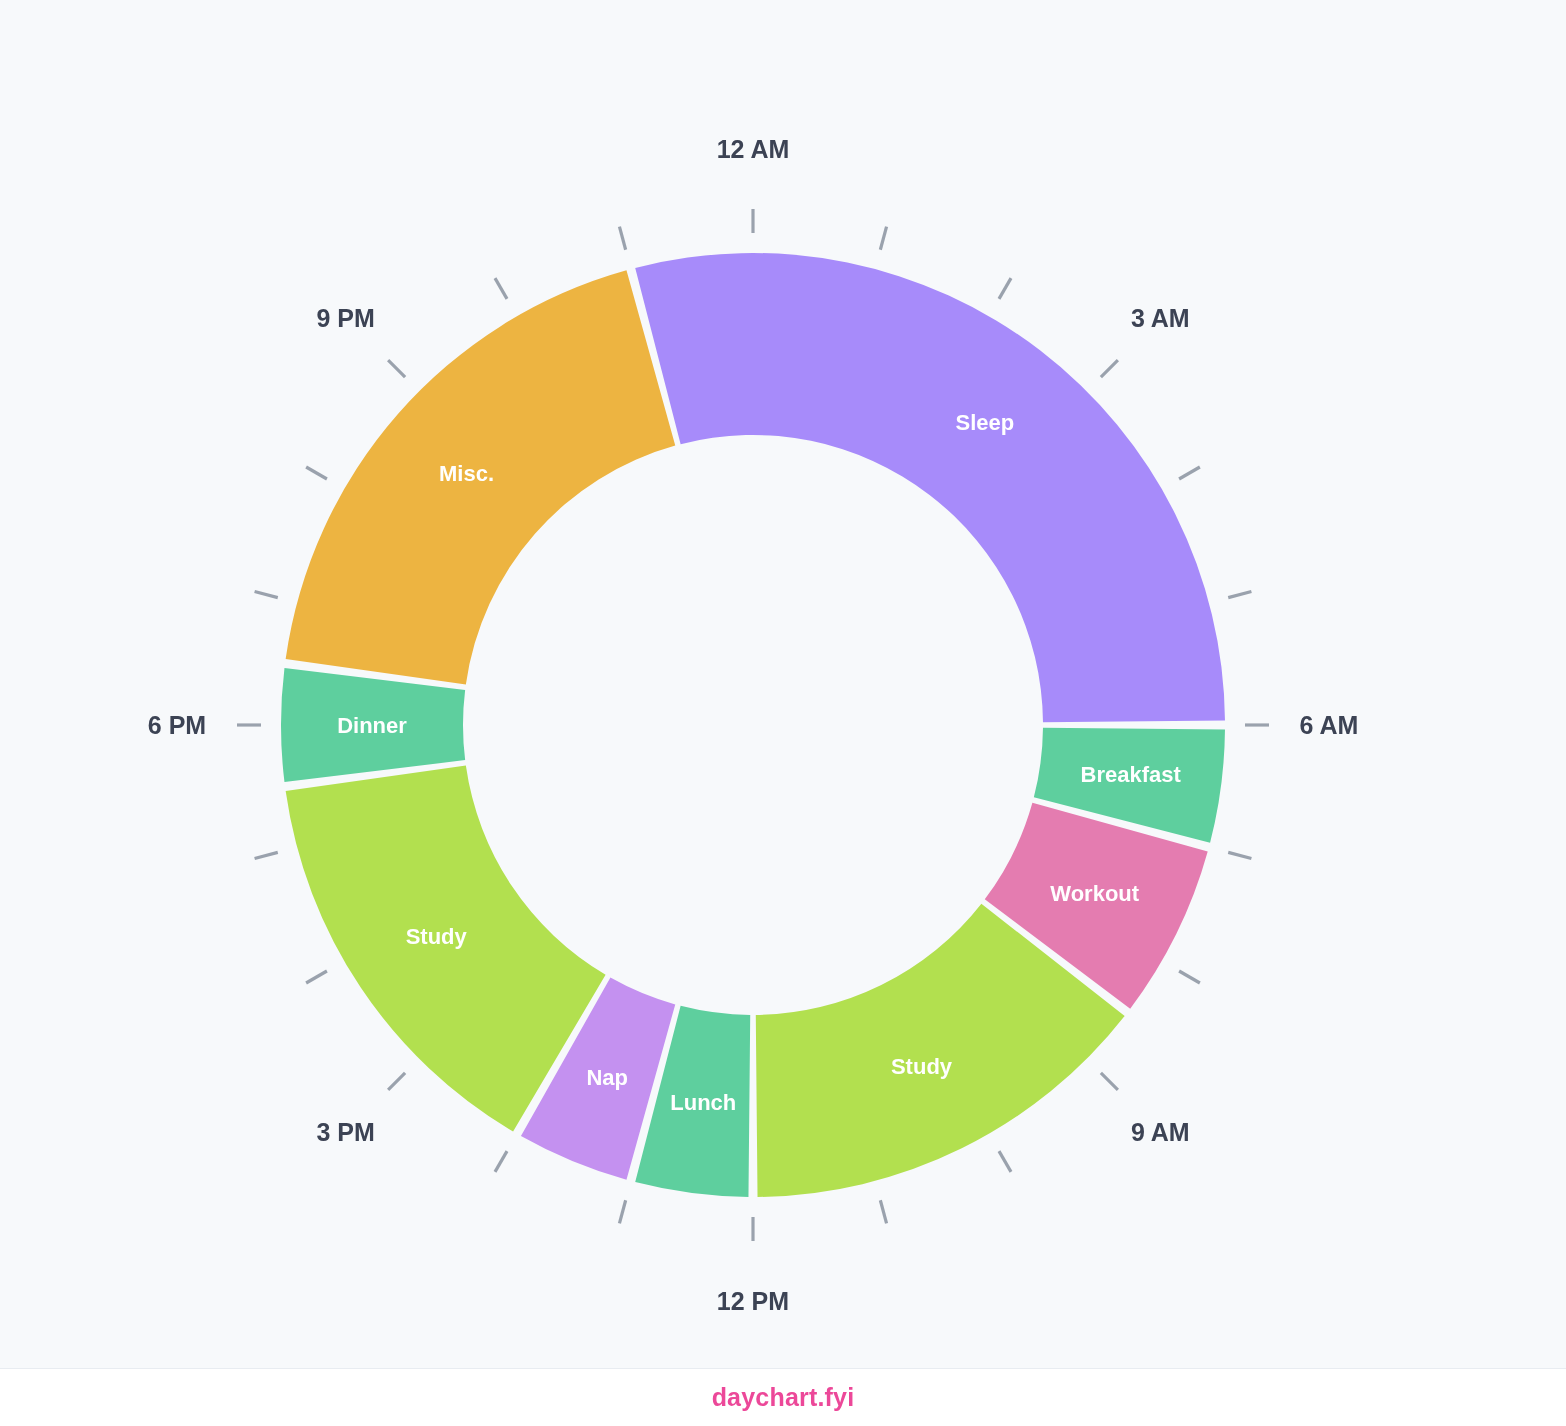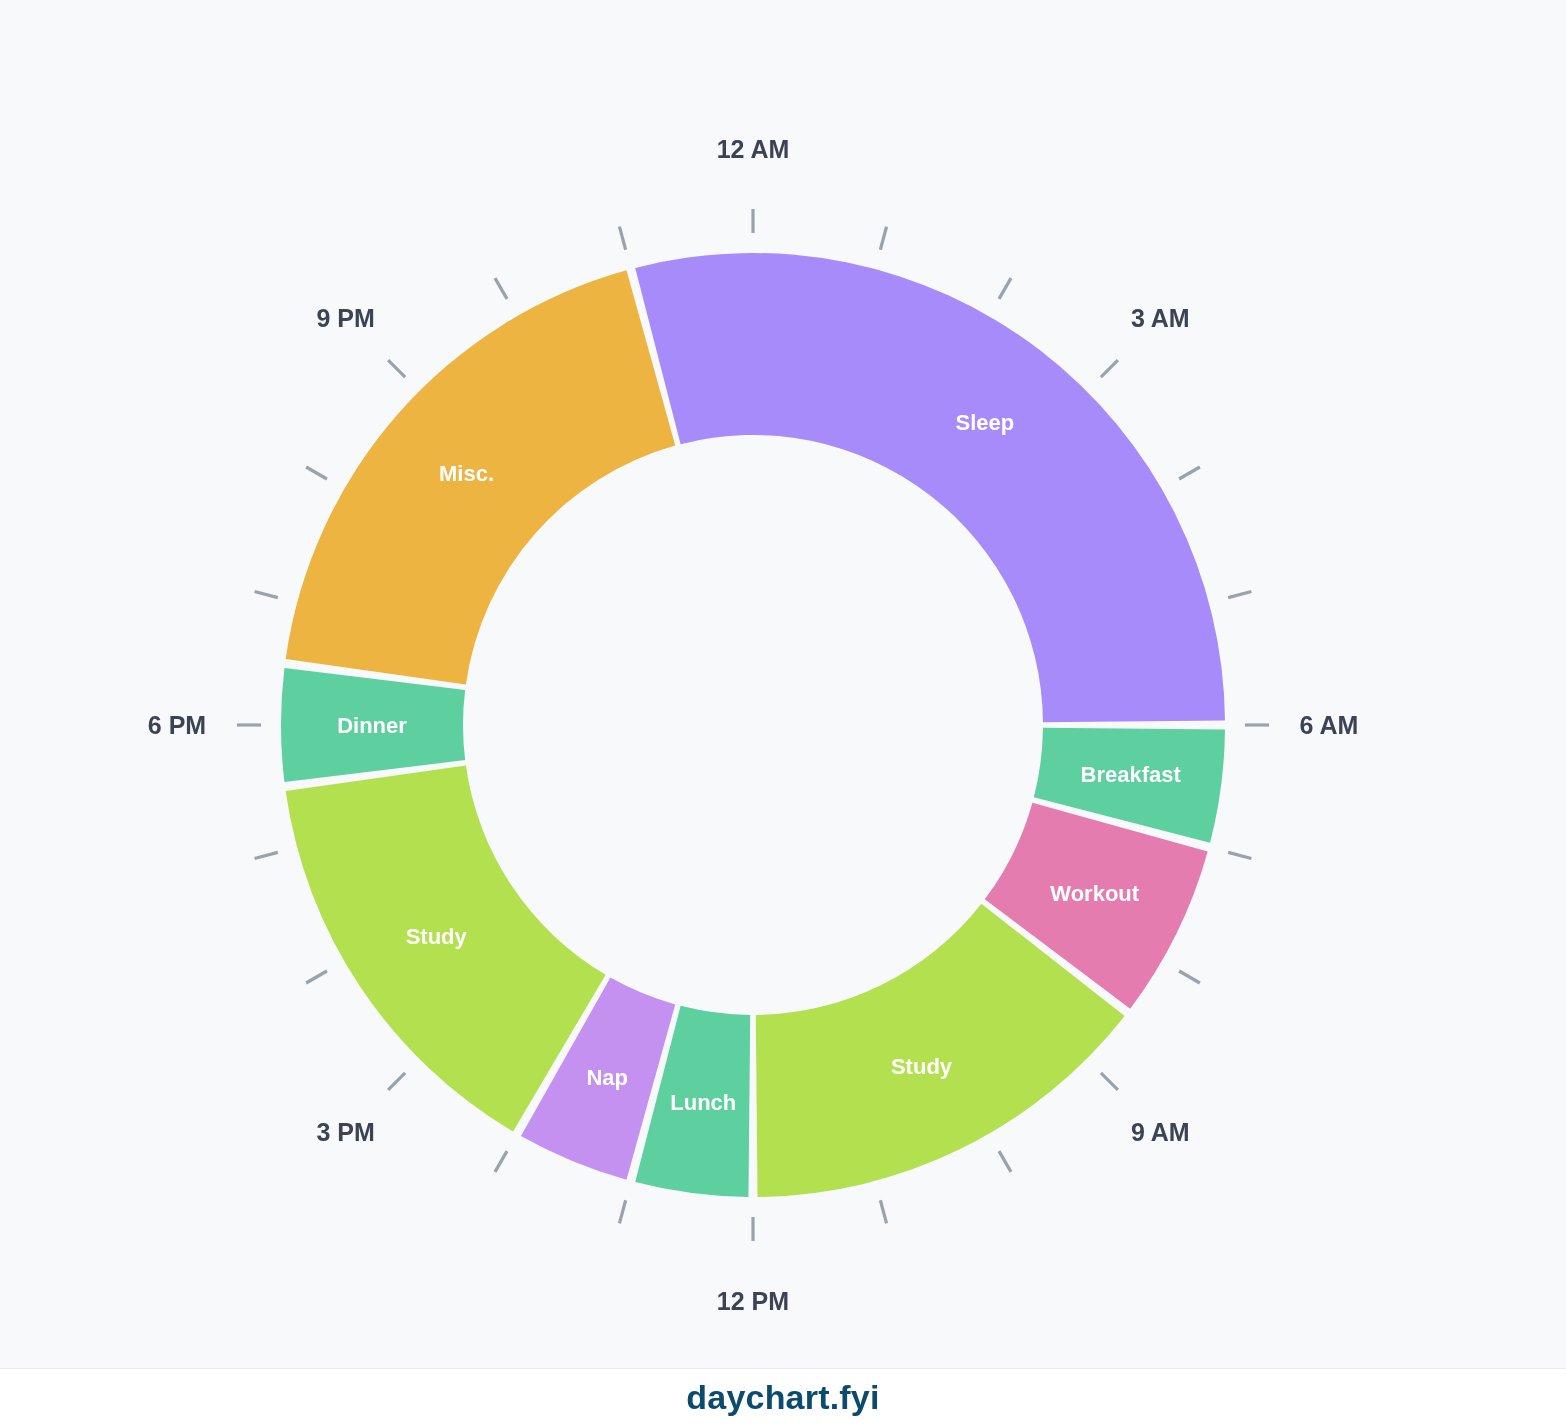--- a/index.html
+++ b/index.html
@@ -29,23 +29,23 @@
     width: 1566px;
     height: 58px;
     background: #ffffff;
     border-top: 1px solid #e8ecf1;
     display: flex;
     align-items: center;
     justify-content: center;
     box-sizing: border-box;
   }
   #footer-label {
-    font-size: 34px;
+    font-size: 25px;
     font-weight: bold;
-    color: #0c4a6e;
+    color: #ec4899;
     letter-spacing: 0.2px;
   }
   svg#day-donut {
     display: block;
     width: 1566px;
     height: 1368px;
   }
   .hour-label {
     font-family: "Liberation Sans", sans-serif;
     font-size: 25px;

